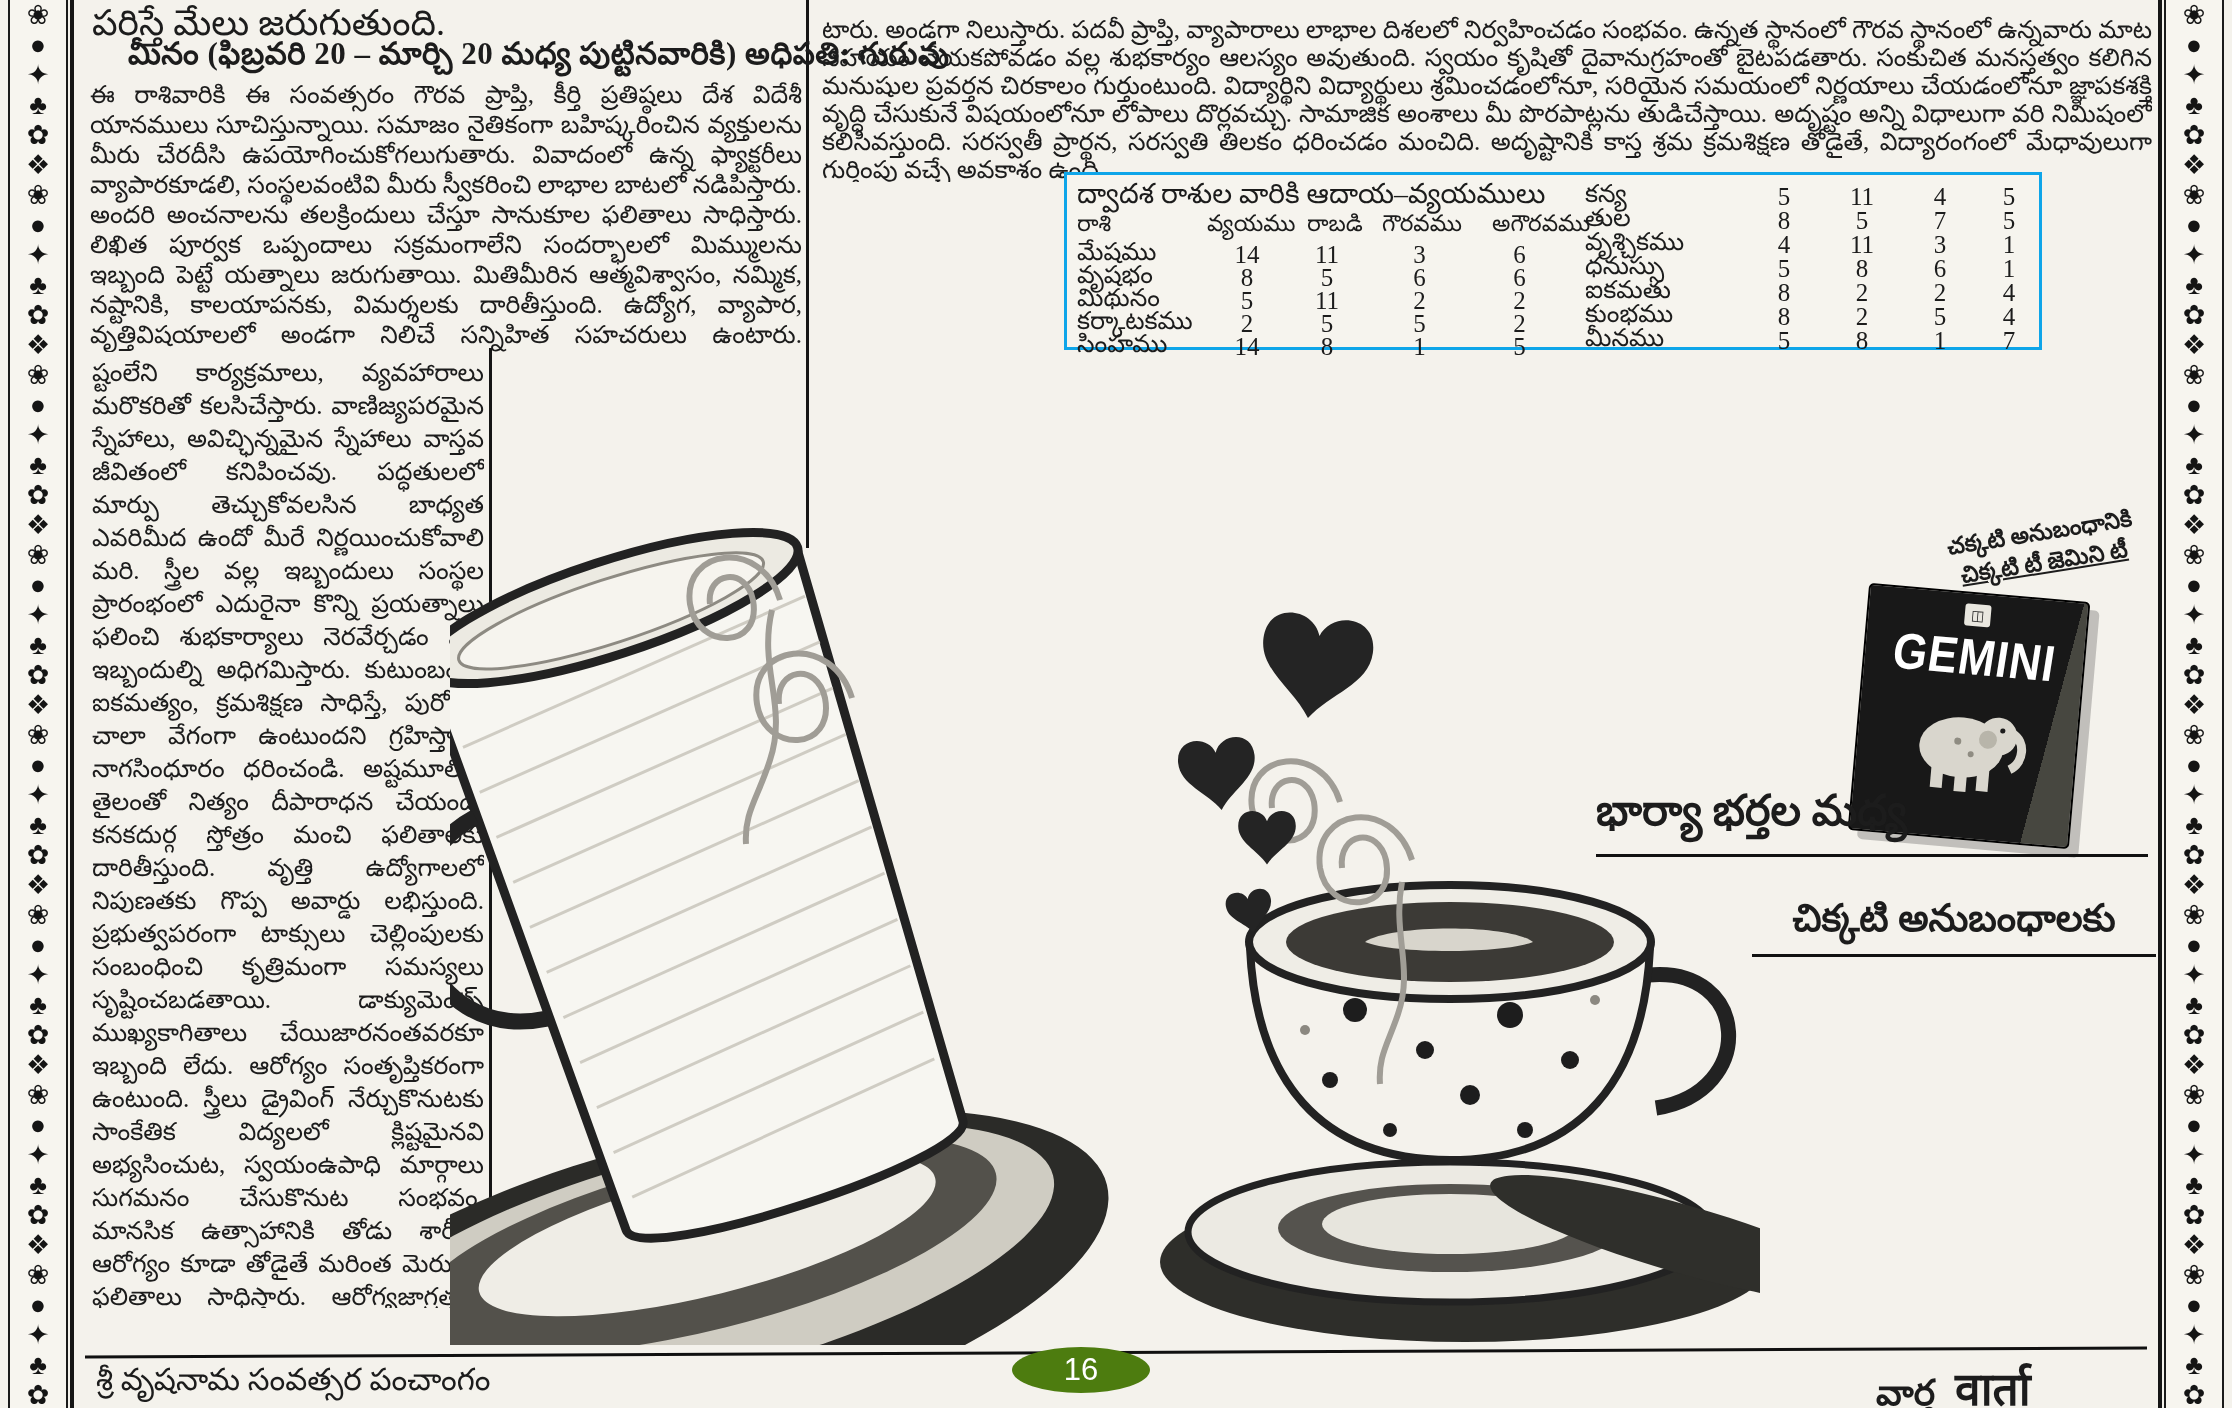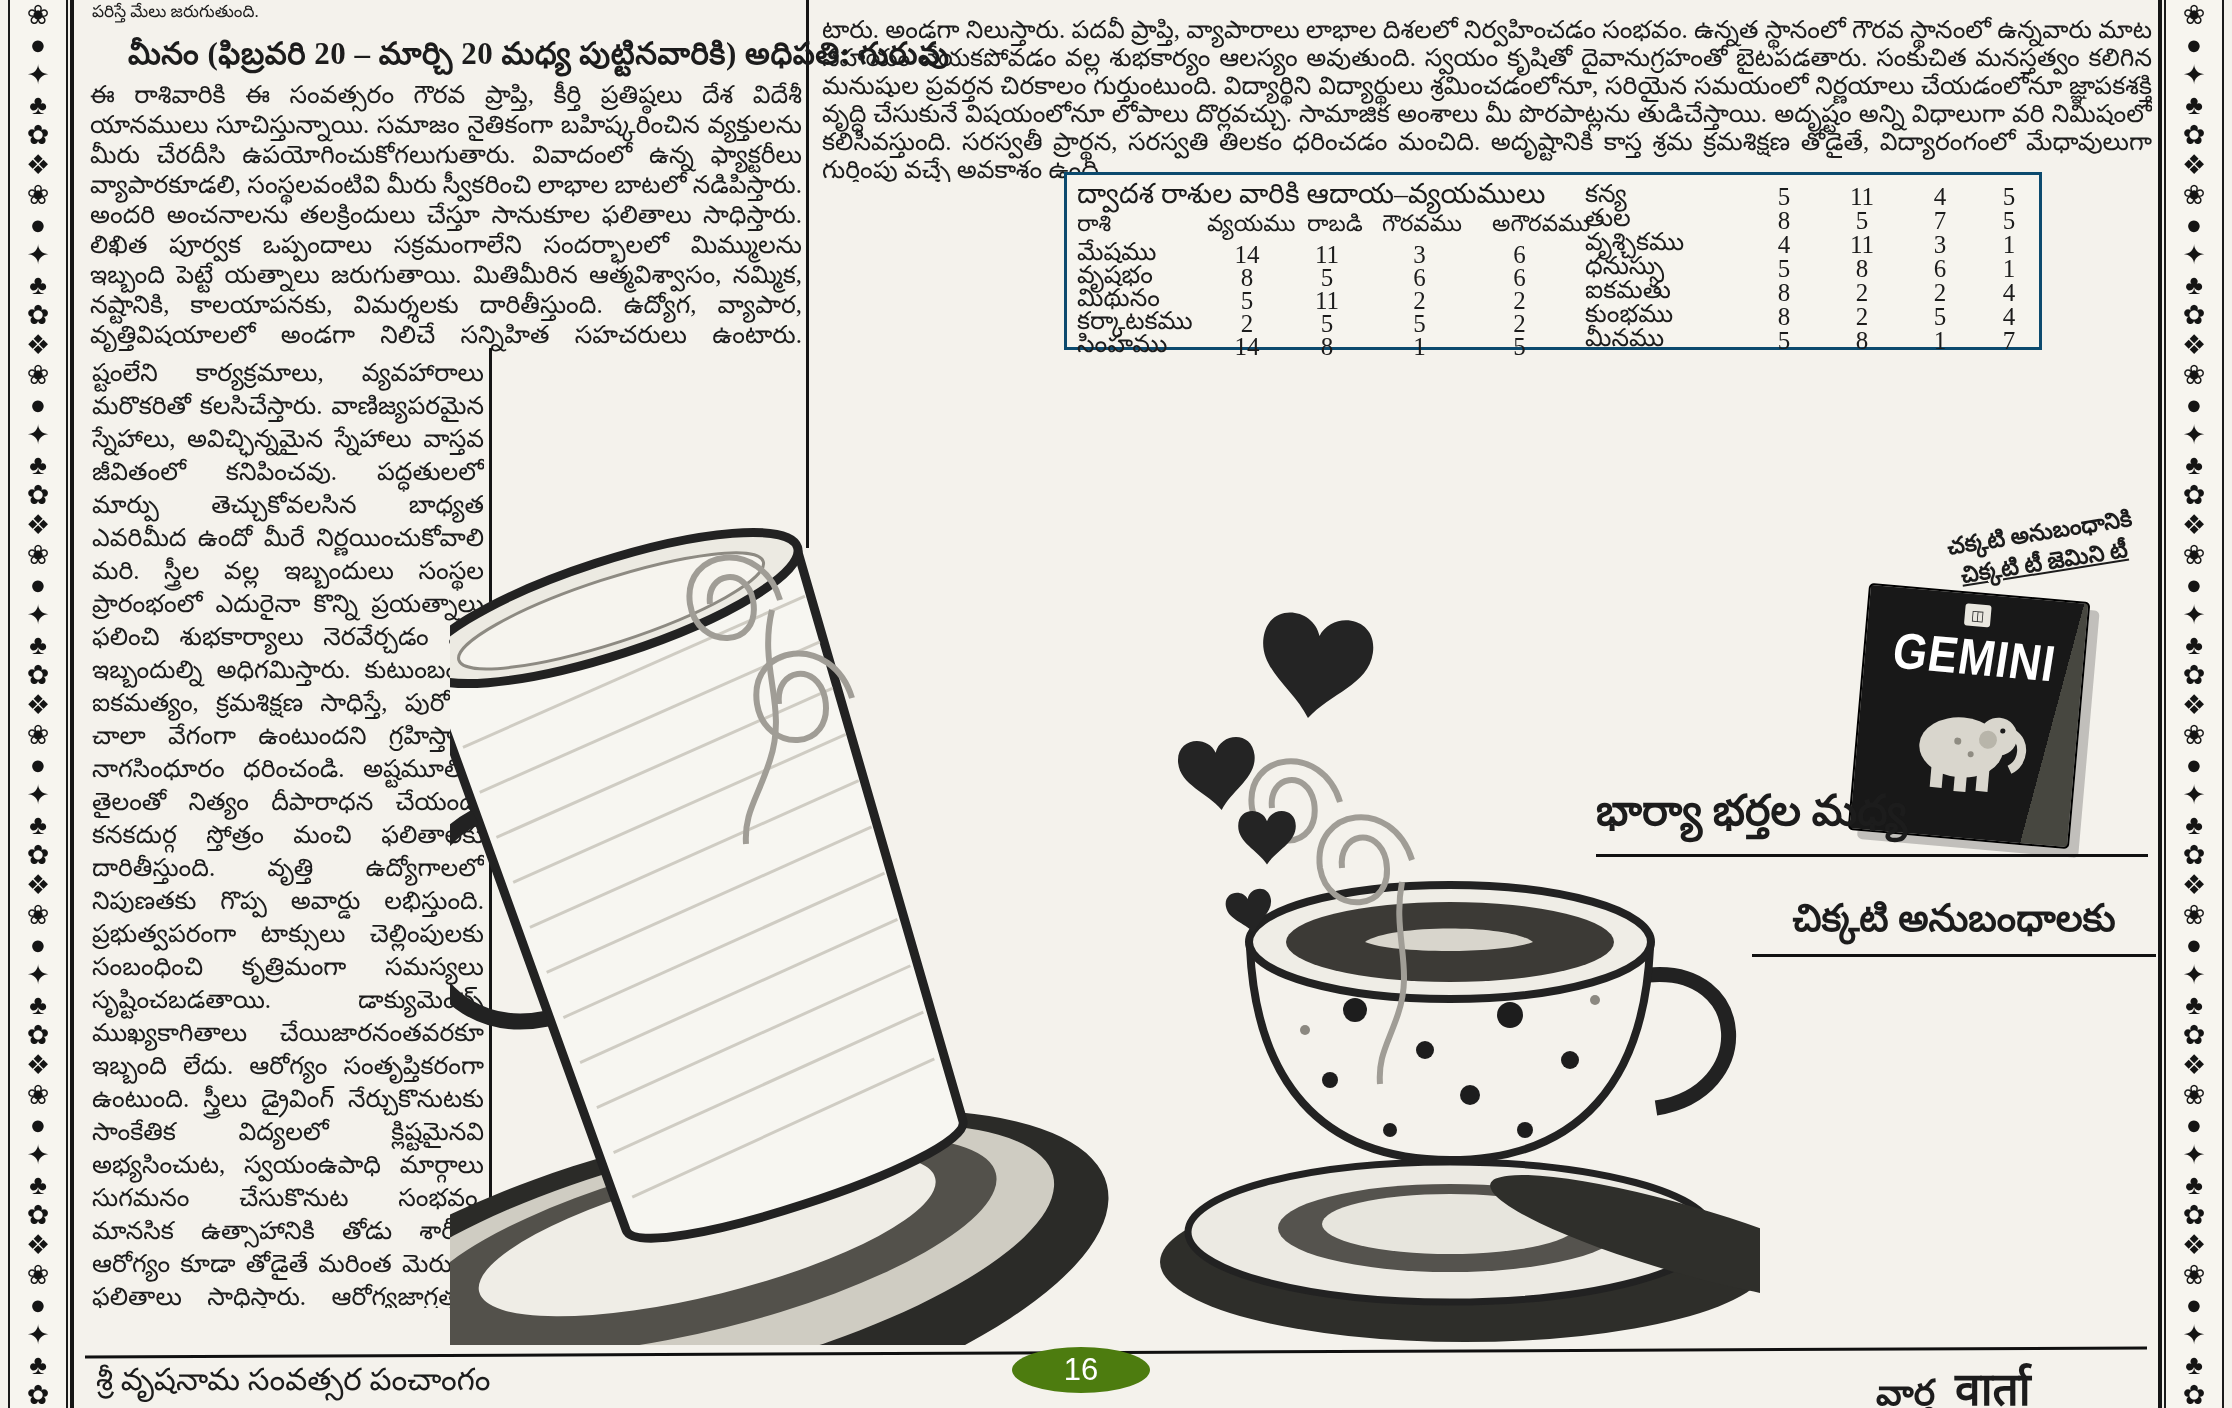--- a/index.html
+++ b/index.html
@@ -13,29 +13,29 @@
     position:absolute;top:0;bottom:0;width:56px;overflow:hidden;
     font-size:27px;line-height:30px;text-align:center;color:#141414;
     white-space:pre-line;border-left:2px solid #1a1a1a;border-right:2px solid #1a1a1a;
     background:#f7f5ef;
   }
   #orn-left{left:8px;}
   #orn-right{right:8px;}
   .vrule{position:absolute;background:#151515;}
   
   .para{position:absolute;text-align:justify;overflow:hidden;}
-  #intro-line{left:92px;top:2px;font-size:17px;}
+  #intro-line{left:92px;top:2px;font-size:36px;}
   #headline{position:absolute;left:128px;top:36px;font-size:31px;font-weight:bold;letter-spacing:.5px;}
   #para-top{left:90px;top:80px;width:712px;height:272px;font-size:25px;line-height:30px;}
   #para-left{left:92px;top:356px;width:392px;height:952px;font-size:25px;line-height:33px;}
   #para-right{left:822px;top:16px;width:1330px;height:166px;font-size:25px;line-height:28px;}
   
   #income-table{
     position:absolute;left:1064px;top:172px;width:978px;height:178px;
-    border:3px solid #0c4a6e;background:#f6f4ee;display:flex;box-sizing:border-box;
+    border:3px solid #0ea5e9;background:#f6f4ee;display:flex;box-sizing:border-box;
   }
   .tbl-left{width:505px;padding:3px 0 0 10px;box-sizing:border-box;}
   .tbl-right{flex:1;padding:5px 0 0 14px;box-sizing:border-box;}
   .tbl-title{font-size:28px;height:33px;white-space:nowrap;}
   .tbl-head{display:grid;grid-template-columns:130px 100px 75px 110px 75px;font-size:23px;height:27px;align-items:center;}
   .tbl-row-l{display:grid;grid-template-columns:130px 80px 80px 105px 95px;font-size:25px;height:23px;align-items:center;}
   .tbl-row-r{display:grid;grid-template-columns:160px 78px 78px 78px 60px;font-size:25px;height:24px;align-items:center;}
   .tbl-row-l span:nth-child(n+2),.tbl-row-r span:nth-child(n+2){text-align:center;}
   
   #ad-slant{

